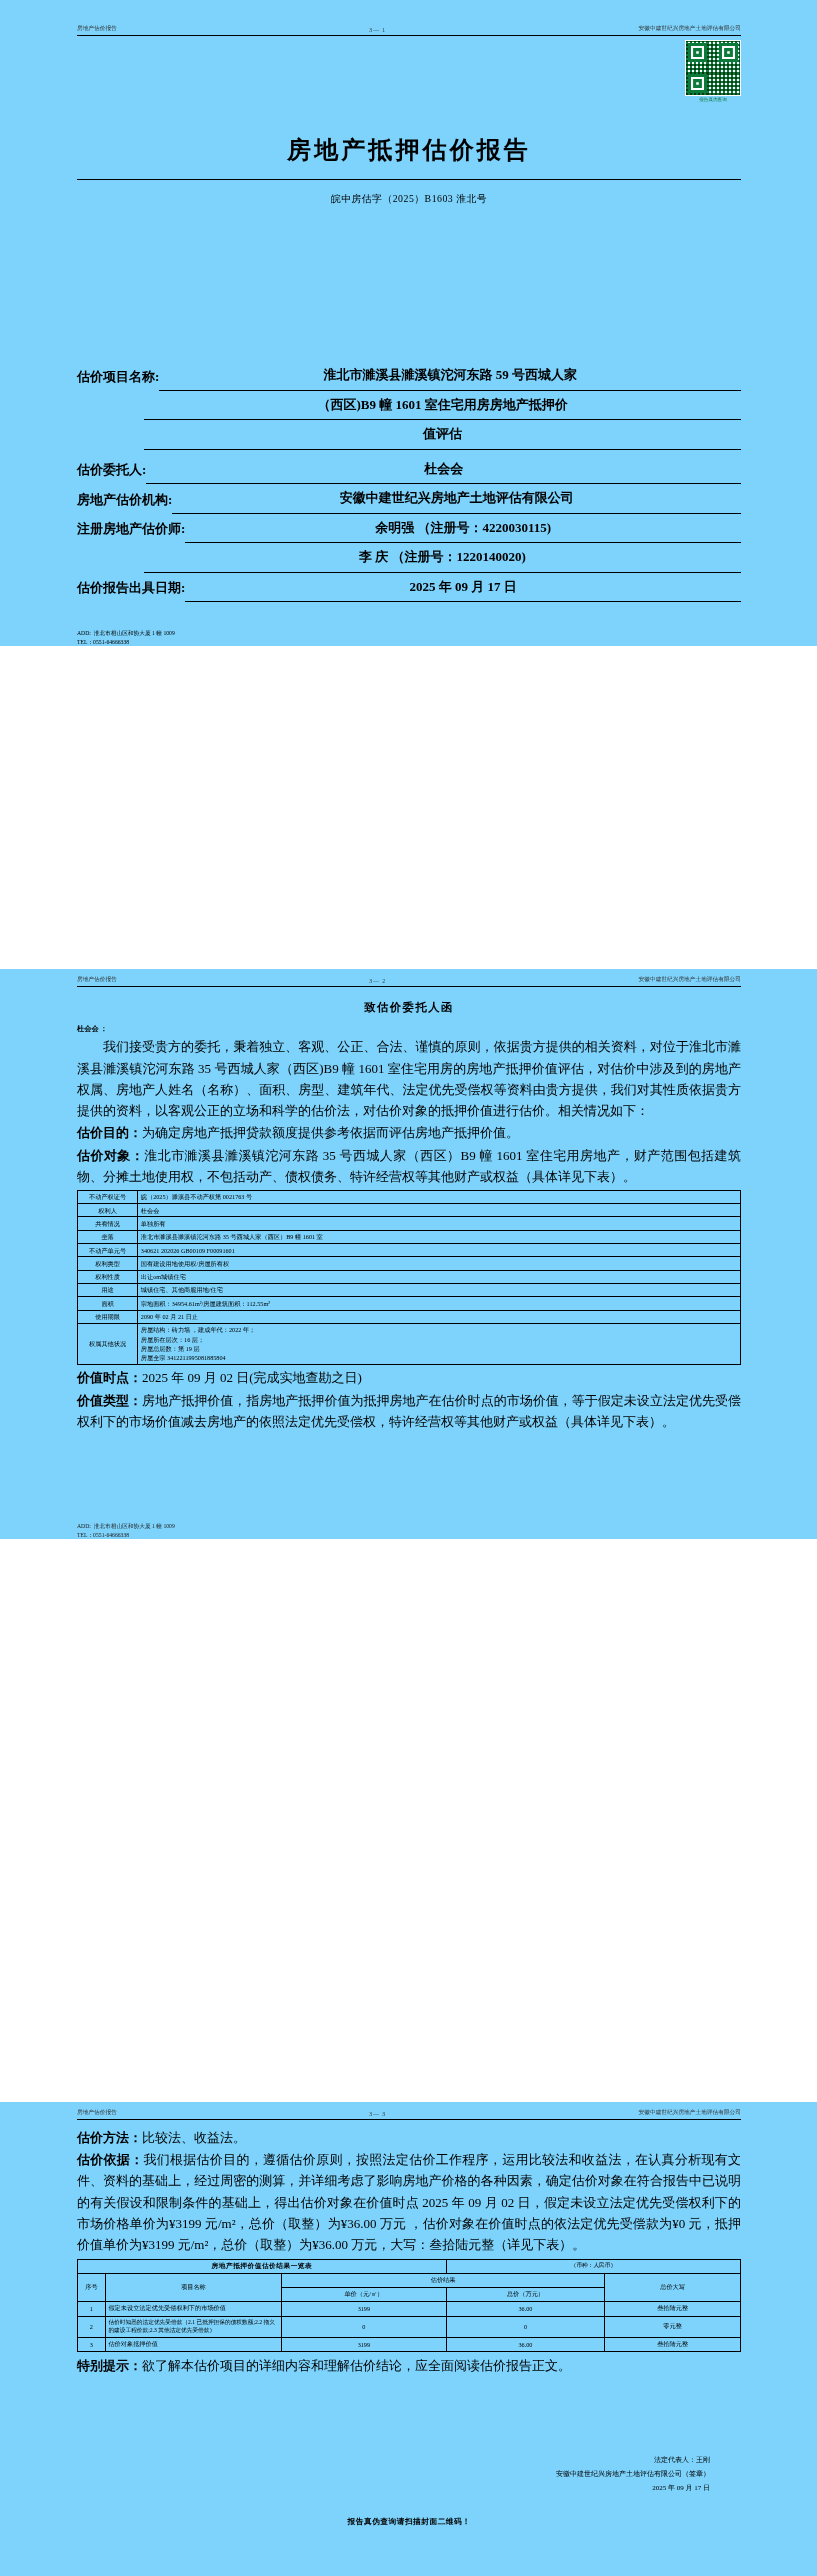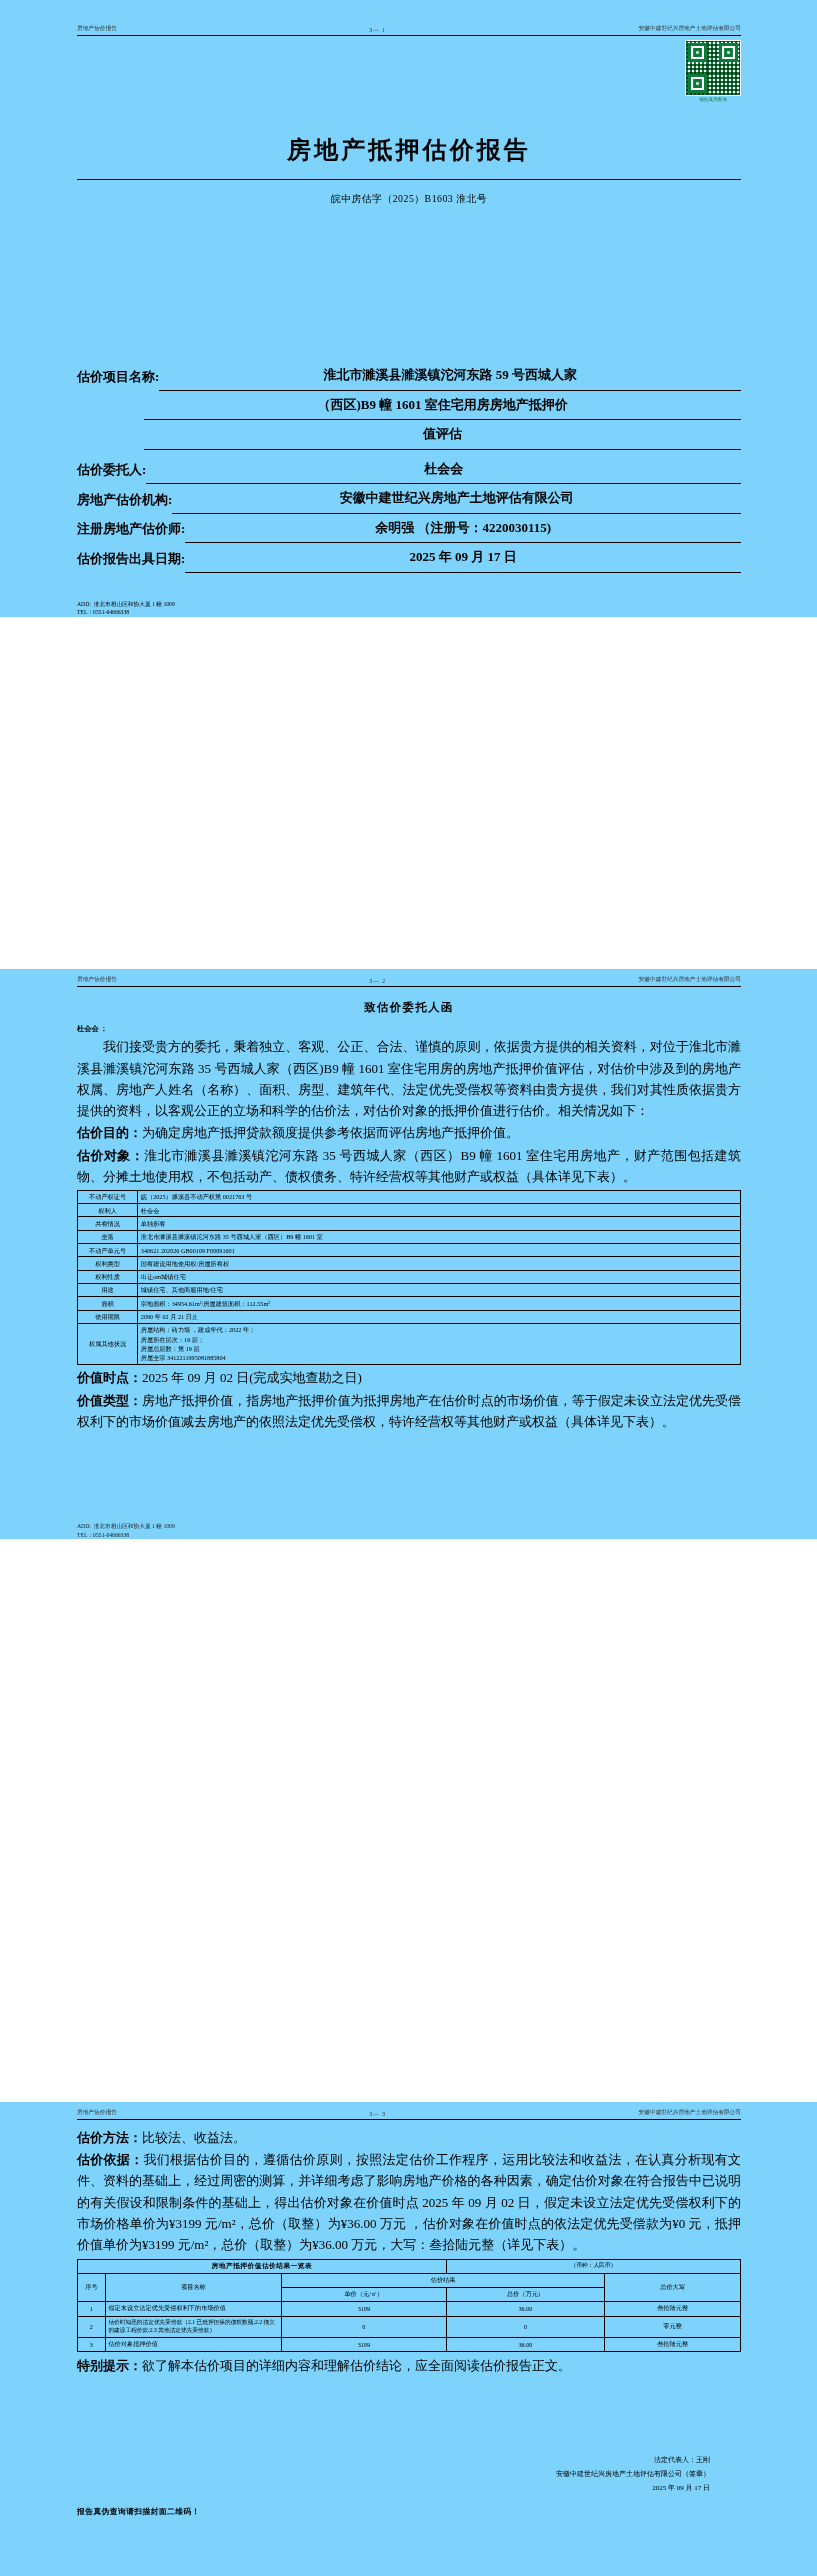--- a/index.html
+++ b/index.html
@@ -188,24 +188,24 @@
 
   
   .sig {
     margin-top: 13.4px;
     text-align: right;
     font-size: 7px;
     line-height: 2;
     padding-right: 31px;
   }
   .sig-center {
-    text-align: left;
+    text-align: center;
     font-size: 7.7px;
     font-weight: bold;
-    margin-top: 12px;
+    margin-top: 22px;
     letter-spacing: 0.5px;
   }
   .spacer-lg { height: 62px; }
 </style>
 </head>
 <body>
 
 <div class="page" style="height:969px;">
   <div class="sheet" style="padding-top:25px;">
     <div class="run-head">
@@ -241,20 +241,24 @@
         <span class="cf-label">估价委托人:</span>
         <span class="cf-val">杜会会</span>
       </div>
       <div class="cf-row">
         <span class="cf-label">房地产估价机构:</span>
         <span class="cf-val">安徽中建世纪兴房地产土地评估有限公司</span>
       </div>
       <div class="cf-row">
         <span class="cf-label">注册房地产估价师:</span>
         <span class="cf-val">余明强 （注册号：4220030115)</span>
+      </div>
+      <div class="cf-row">
+        <span class="cf-indent"></span>
+        <span class="cf-val">李  庆 （注册号：1220140020)</span>
       </div>
       <div class="cf-row">
         <span class="cf-label">估价报告出具日期:</span>
         <span class="cf-val">2025 年 09 月 17 日</span>
       </div>
     </div>
 
     <div class="cover-foot">
       <div class="foot-line">ADD:  淮北市相山区和协大厦 1 幢 1009</div>
       <div class="foot-line">TEL：0551-64666338</div>

